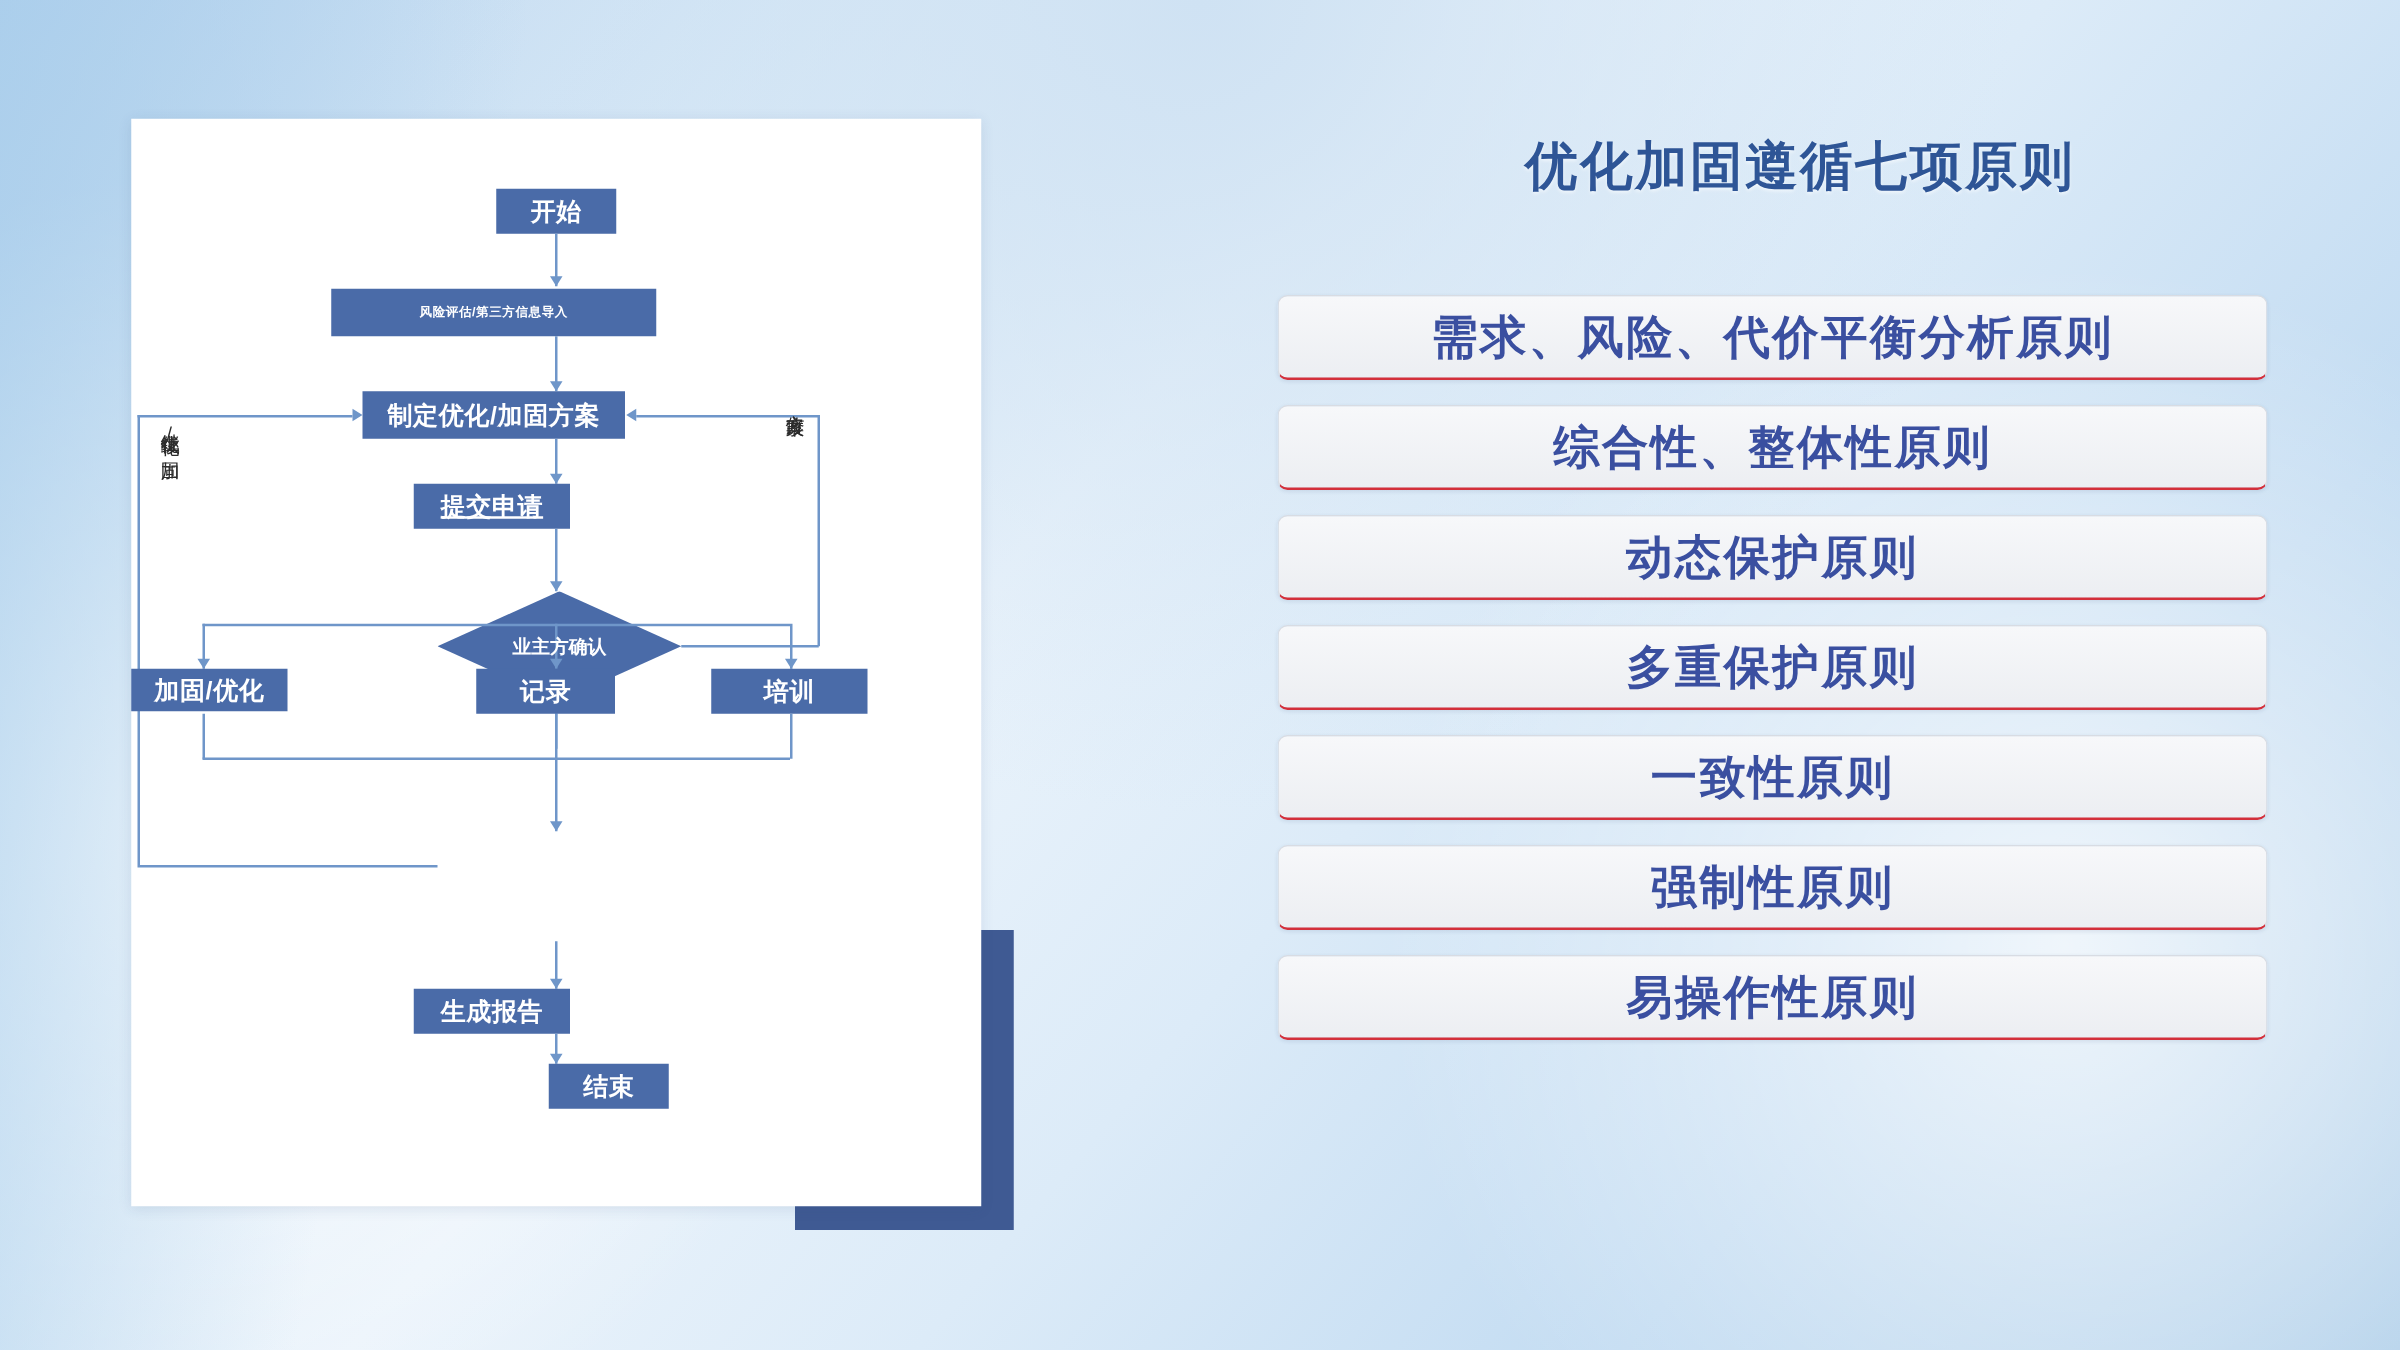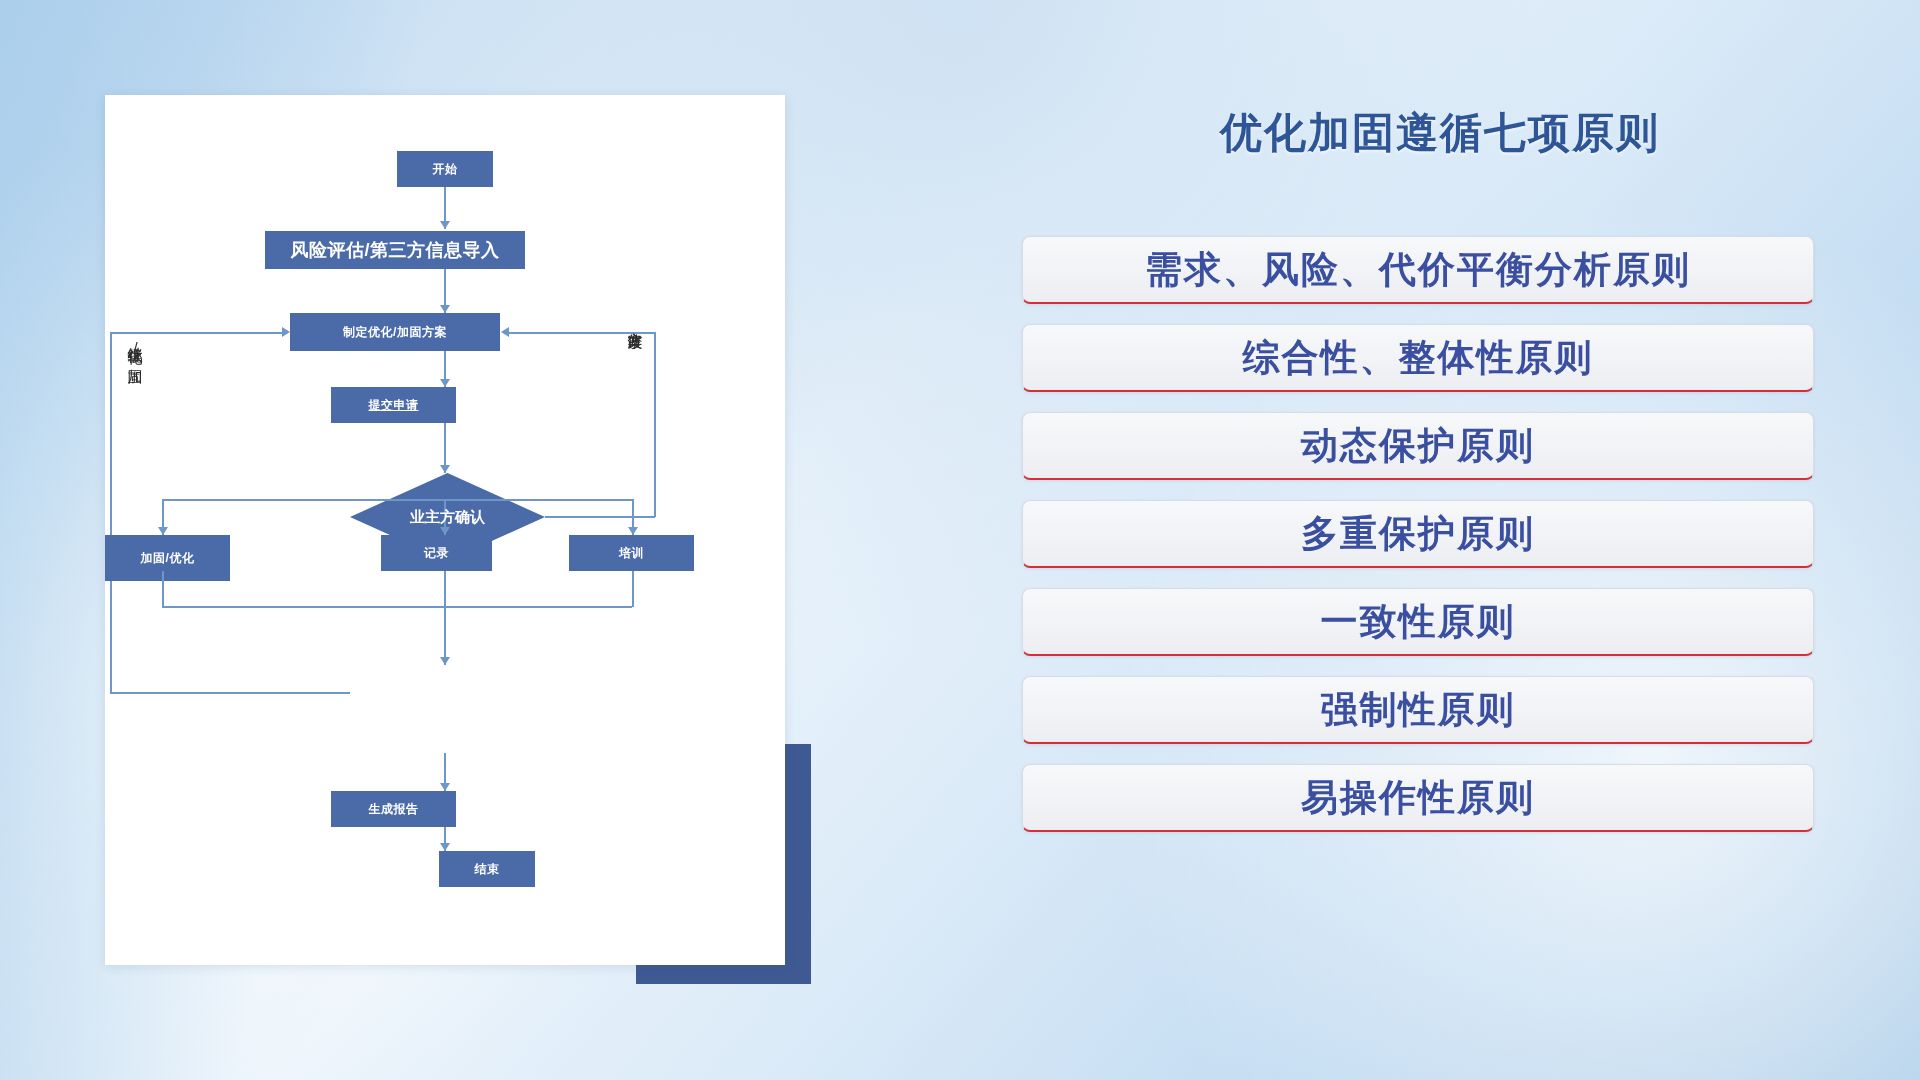--- a/index.html
+++ b/index.html
@@ -49,21 +49,21 @@
   .flow {
     position: absolute;
     left: 0; top: 0;
     width: 680px;
     height: 870px;
   }
   .node {
     position: absolute;
     background: #4a6ba8;
     color: #ffffff;
-    font-size: 12px;
+    font-size: 20px;
     font-weight: bold;
     display: flex;
     align-items: center;
     justify-content: center;
     box-sizing: border-box;
     white-space: nowrap;
     letter-spacing: 0.5px;
   }
   .diamond-wrap {
     position: absolute;
@@ -168,21 +168,21 @@
   <div class="card">
     <div class="flow">
 
       <div class="node" style="left:292px; top:56px; width:96px; height:36px;">
         <span>开始</span>
       </div>
 
       <div class="ln v" style="left:339px; top:92px; height:42px;"></div>
       <div class="arrow" style="left:335px; top:126px;"></div>
 
-      <div class="node" style="left:160px; top:136px; width:260px; height:38px; font-size:18px;">
+      <div class="node" style="left:160px; top:136px; width:260px; height:38px; font-size:10px;">
         <span>风险评估/第三方信息导入</span>
       </div>
 
       <div class="ln v" style="left:339px; top:174px; height:44px;"></div>
       <div class="arrow" style="left:335px; top:210px;"></div>
 
       <div class="node" style="left:185px; top:218px; width:210px; height:38px;">
         <span>制定优化/加固方案</span>
       </div>
 
@@ -233,21 +233,21 @@
 
       <div class="ln h" style="left:57px; top:404px; width:470px;"></div>
 
       <div class="ln v" style="left:57px; top:404px; height:36px;"></div>
       <div class="ln v" style="left:339px; top:404px; height:36px;"></div>
       <div class="ln v" style="left:527px; top:404px; height:36px;"></div>
       <div class="arrow" style="left:53px; top:432px;"></div>
       <div class="arrow" style="left:335px; top:432px;"></div>
       <div class="arrow" style="left:523px; top:432px;"></div>
 
-      <div class="node" style="left:0px; top:440px; width:125px; height:46px;">
+      <div class="node" style="left:0px; top:440px; width:125px; height:34px;">
         <span>加固/优化</span>
       </div>
 
       <div class="node" style="left:276px; top:440px; width:111px; height:36px;">
         <span>记录</span>
       </div>
 
       <div class="node" style="left:464px; top:440px; width:125px; height:36px;font-family:Liberation Serif, serif;">
         <span>培训</span>
       </div>

